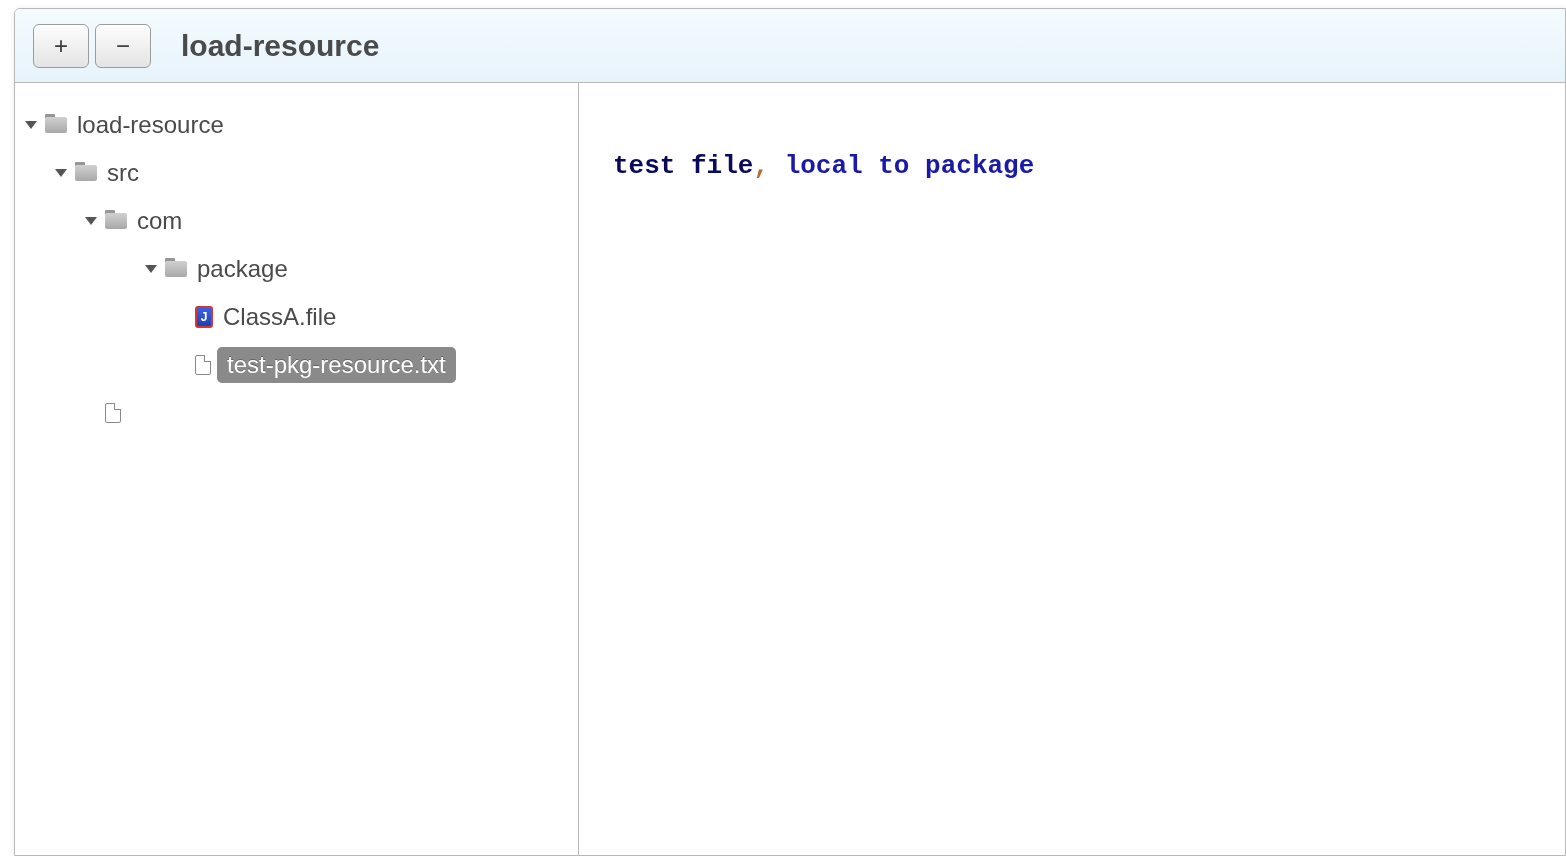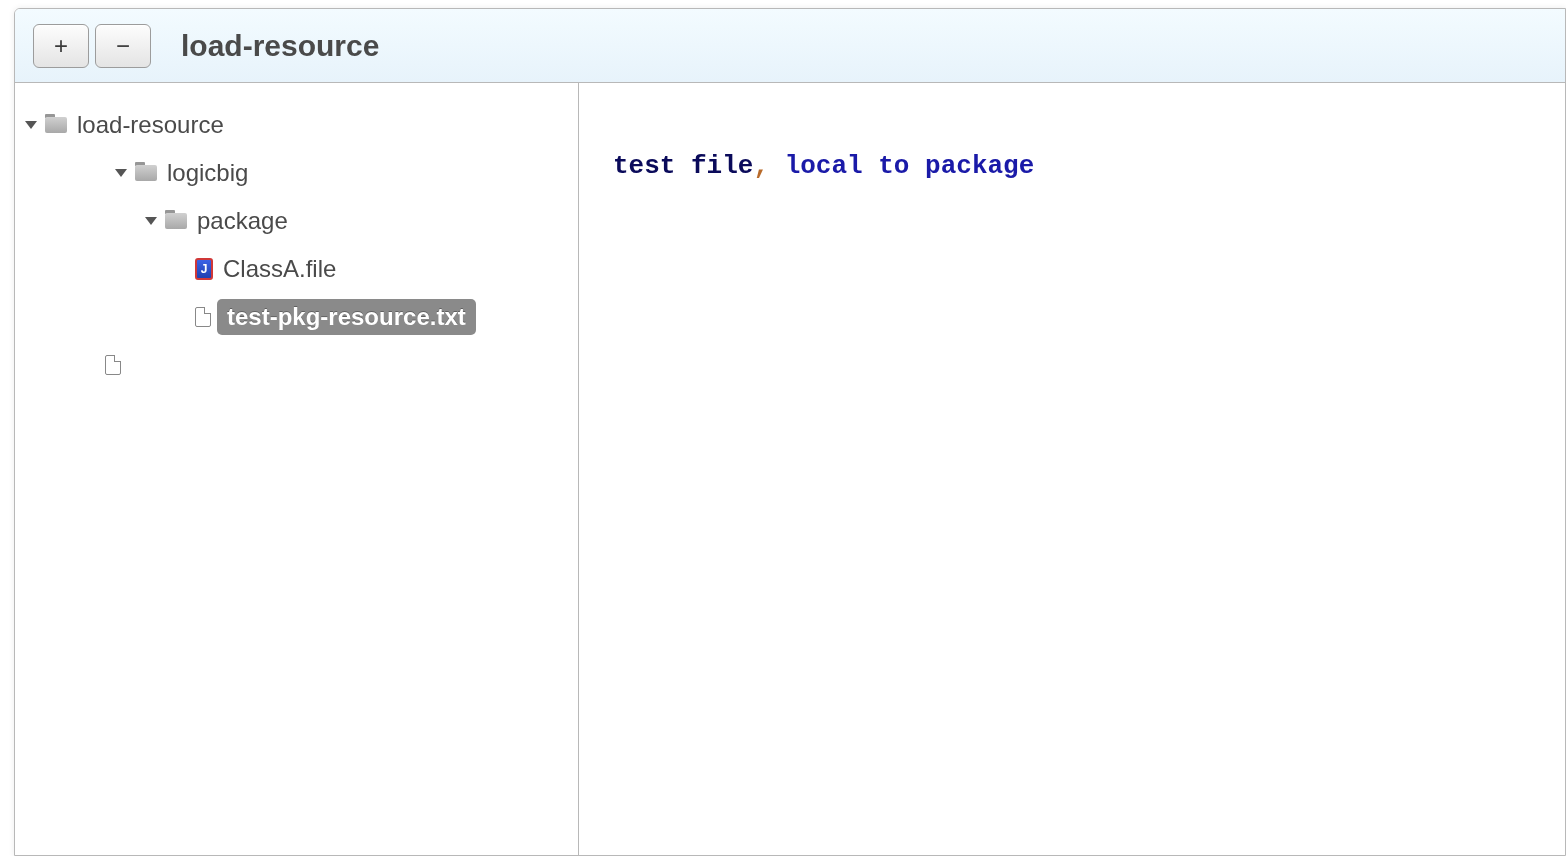--- a/index.html
+++ b/index.html
@@ -146,21 +146,21 @@
     flex-shrink:0;
   }
   .node-label{
     padding:2px 4px;
     white-space:nowrap;
     font-weight:500;
   }
   .node-label.selected{
     background:#8a8a8a;
     color:#fff;
-    font-weight:700;
+    font-weight:400;
     border-radius:5px;
     padding:4px 10px;
     text-shadow:0 -1px 0 rgba(0,0,0,0.3);
   }
 </style>
 </head>
 <body>
 
 <div class="window">
 
@@ -179,29 +179,34 @@
     <div class="sidebar tree">
       <ul>
         <li>
           <div class="row">
             <div class="disclosure"></div>
             <div class="folder-icon"></div>
             <span class="node-label">load-resource</span>
           </div>
           <ul>
             <li>
+              <div class="row">
+                <div class="disclosure"></div>
+                <div class="folder-icon"></div>
+                <span class="node-label">src</span>
+              </div>
               <ul>
                 <li>
+                  <div class="row">
+                    <div class="disclosure"></div>
+                    <div class="folder-icon"></div>
+                    <span class="node-label">com</span>
+                  </div>
                   <ul>
                     <li>
-                      <div class="row">
-                        <div class="disclosure"></div>
-                        <div class="folder-icon"></div>
-                        <span class="node-label">logicbig</span>
-                      </div>
                       <ul>
                         <li>
                           <div class="row">
                             <div class="disclosure"></div>
                             <div class="folder-icon"></div>
                             <span class="node-label">package</span>
                           </div>
                           <ul>
                             <li>
                               <div class="row">

